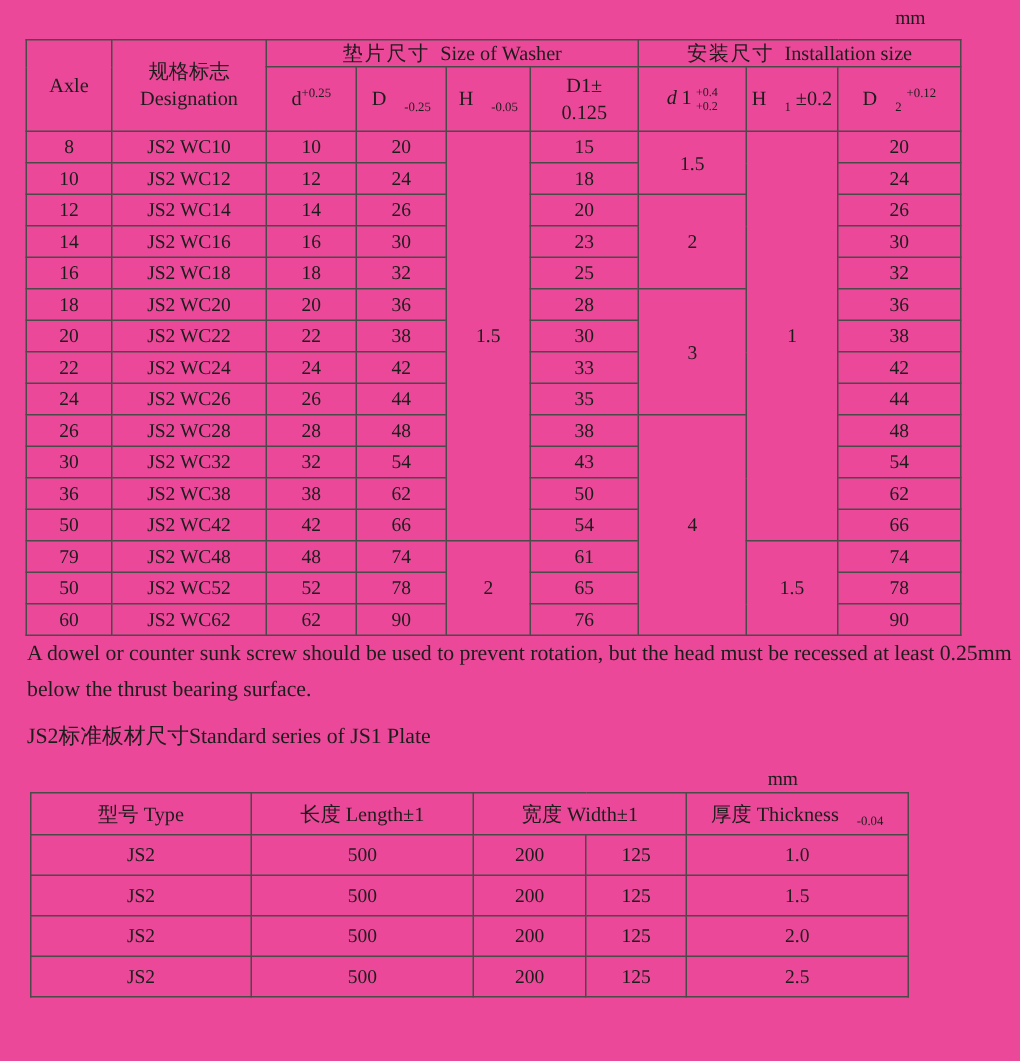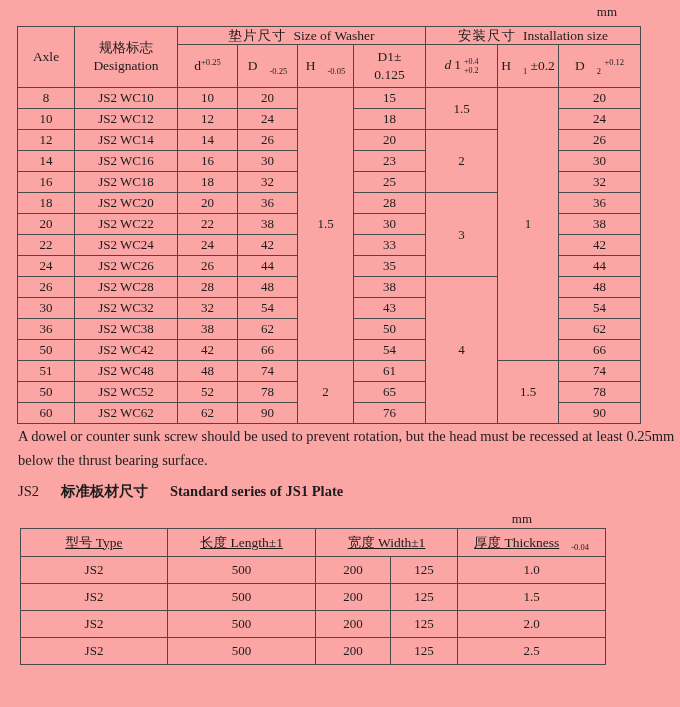--- a/index.html
+++ b/index.html
@@ -6,21 +6,21 @@
   html, body { margin: 0; padding: 0; background: #ffffff; }
   body {
     font-family: "Liberation Serif", "DejaVu Serif", serif;
     color: #1c1c1c;
     -webkit-font-smoothing: antialiased;
   }
   .page {
     position: relative;
     width: 680px;
     height: 707px;
-    background: #fca5a5;
+    background: #ec4899;
     overflow: hidden;
   }
   .unit-label {
     font-size: 13px;
     line-height: 15px;
   }
   .unit-top {
     width: 617px;
     text-align: right;
     padding-top: 4px;
@@ -81,24 +81,24 @@
     margin: 0 0 0 18px;
     width: 660px;
     font-size: 14.5px;
     line-height: 24px;
   }
   .section-title {
     margin: 9px 0 0 18px;
     font-size: 14.5px;
     line-height: 20px;
   }
-  .section-title .gap { margin-left: 22px; font-weight: bold; }
+  .section-title .gap { margin-left: 0; }
   
   .t2 { margin-left: 20px; width: 585px; }
-  .t2 thead th { height: 28px; font-size: 13.5px; text-decoration: underline; }
+  .t2 thead th { height: 28px; font-size: 13.5px; }
   .t2 tbody tr { height: 27px; }
 </style>
 </head>
 <body>
 
 <div class="page">
 
   <div class="unit-label unit-top">mm</div>
 
   <table class="t1">
@@ -245,21 +245,21 @@
       </tr>
       <tr>
         <td>50</td>
         <td>JS2 WC42</td>
         <td>42</td>
         <td>66</td>
         <td>54</td>
         <td>66</td>
       </tr>
       <tr>
-        <td>51</td>
+        <td>79</td>
         <td>JS2 WC48</td>
         <td>48</td>
         <td>74</td>
         <td rowspan="3">2</td>
         <td>61</td>
         <td rowspan="3">1.5</td>
         <td>74</td>
       </tr>
       <tr>
         <td>50</td>

